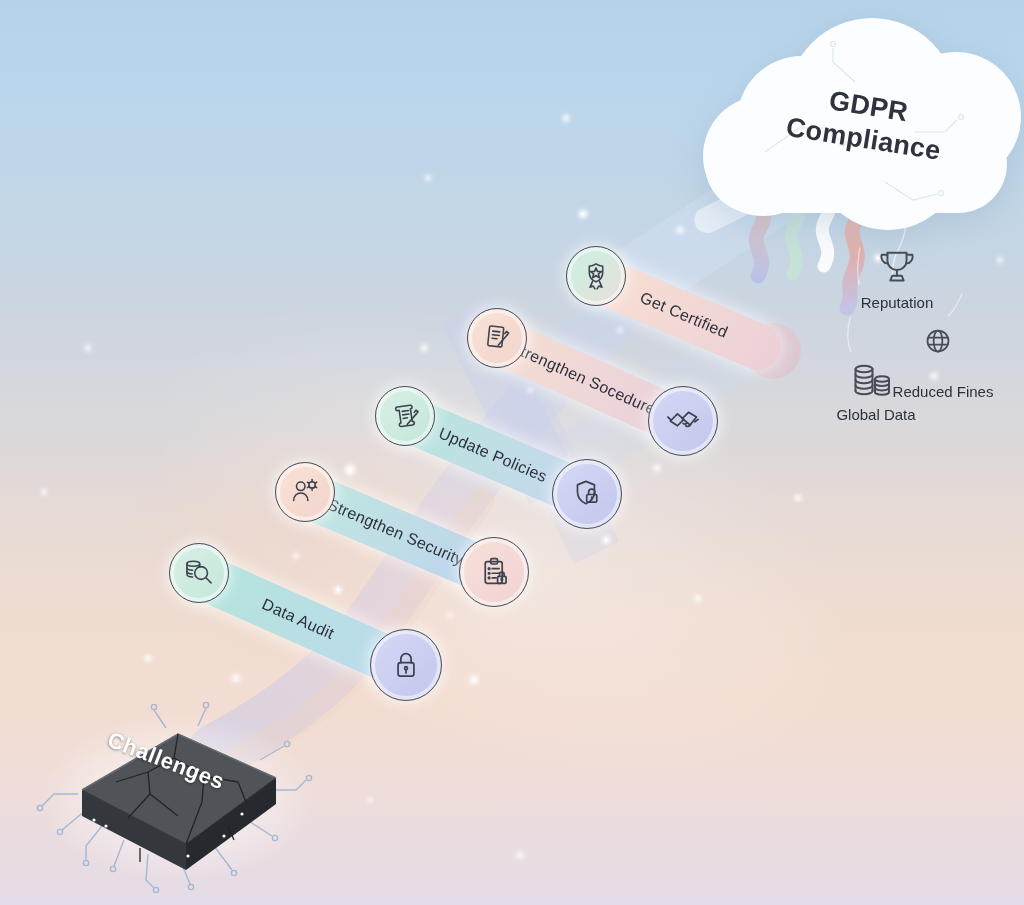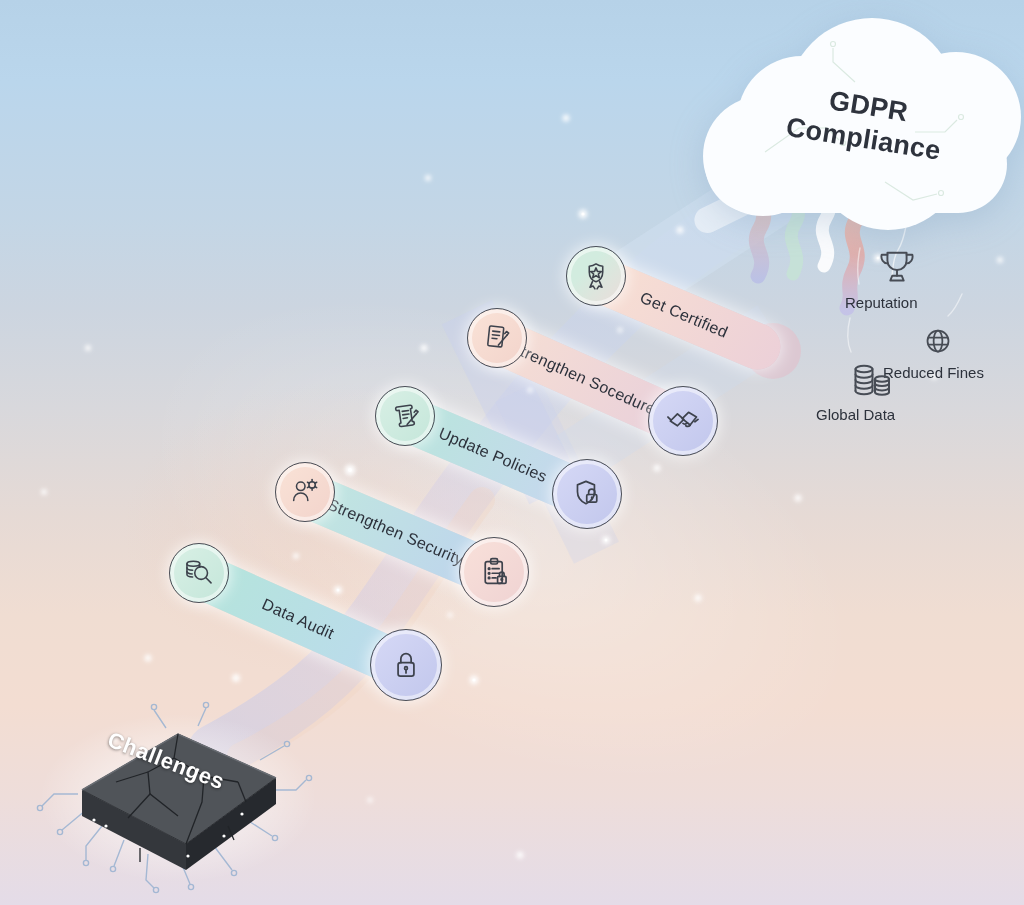--- a/index.html
+++ b/index.html
@@ -39,21 +39,21 @@
   .f-pink{background:linear-gradient(135deg,#f9e1da,#efd2d2);}
   .f-mintpink{background:linear-gradient(135deg,#d2ecdf 35%,#ecdcda);}
   .cap{position:absolute;width:56px;height:56px;border-radius:50%;background:#ddc6d0;z-index:18;opacity:.9;}
   .icon{display:block;}
   .icon path,.icon circle,.icon ellipse,.icon rect,.icon line,.icon polyline,.icon polygon{
     fill:none;stroke:#3d424c;stroke-width:2.2;stroke-linecap:round;stroke-linejoin:round;}
   
   .benefit-icon{position:absolute;z-index:40;}
   .benefit-icon path,.benefit-icon circle,.benefit-icon ellipse,.benefit-icon line,.benefit-icon polyline{
     fill:none;stroke:#474c55;stroke-width:2;stroke-linecap:round;stroke-linejoin:round;}
-  .benefit-label{position:absolute;z-index:40;font-size:15px;color:#2c313b;text-align:left;}
+  .benefit-label{position:absolute;z-index:40;font-size:15px;color:#2c313b;text-align:center;}
   
   .chip{position:absolute;left:28px;top:698px;width:300px;height:207px;z-index:22;}
   .chip-glow{position:absolute;left:10px;top:15px;width:280px;height:170px;border-radius:50%;
     background:radial-gradient(ellipse at center,rgba(255,255,255,.85),rgba(255,255,255,0) 70%);}
   .chip-label{position:absolute;left:58px;top:50px;width:160px;z-index:5;text-align:center;
     transform:rotate(21deg);font-weight:700;font-size:22px;color:#ffffff;letter-spacing:.6px;
     text-shadow:0 1px 3px rgba(0,0,0,.45);}
 </style>
 </head>
 <body>
@@ -314,21 +314,21 @@
     <path d="M19,31 h10 l2,5 h-14 z"></path>
   </svg>
   <div class="benefit-label" style="left:845px;top:294px;width:104px;">Reputation</div>
 
   <svg class="benefit-icon" style="left:917px;top:320px;" width="42" height="42" viewBox="0 0 48 48">
     <circle cx="24" cy="24" r="12"></circle>
     <ellipse cx="24" cy="24" rx="5" ry="12"></ellipse>
     <line x1="13" y1="20" x2="35" y2="20"></line>
     <line x1="13" y1="28" x2="35" y2="28"></line>
   </svg>
-  <div class="benefit-label" style="left:883px;top:364px;width:120px;">Reduced Fines</div>
+  <div class="benefit-label" style="left:883px;top:383px;width:120px;">Reduced Fines</div>
 
   <svg class="benefit-icon" style="left:847px;top:360px;" width="52" height="46" viewBox="0 0 52 46">
     <ellipse cx="17" cy="9" rx="8.5" ry="3.2"></ellipse>
     <path d="M8.5,9 v22"></path>
       <path d="M25.5,9 v22"></path>
     <path d="M8.5,14.5 a8.5,3.2 0 0 0 17,0"></path>
     <path d="M8.5,20 a8.5,3.2 0 0 0 17,0"></path>
     <path d="M8.5,25.5 a8.5,3.2 0 0 0 17,0"></path>
     <path d="M8.5,31 a8.5,3.2 0 0 0 17,0"></path>
     <ellipse cx="35" cy="19" rx="7" ry="2.8"></ellipse>

